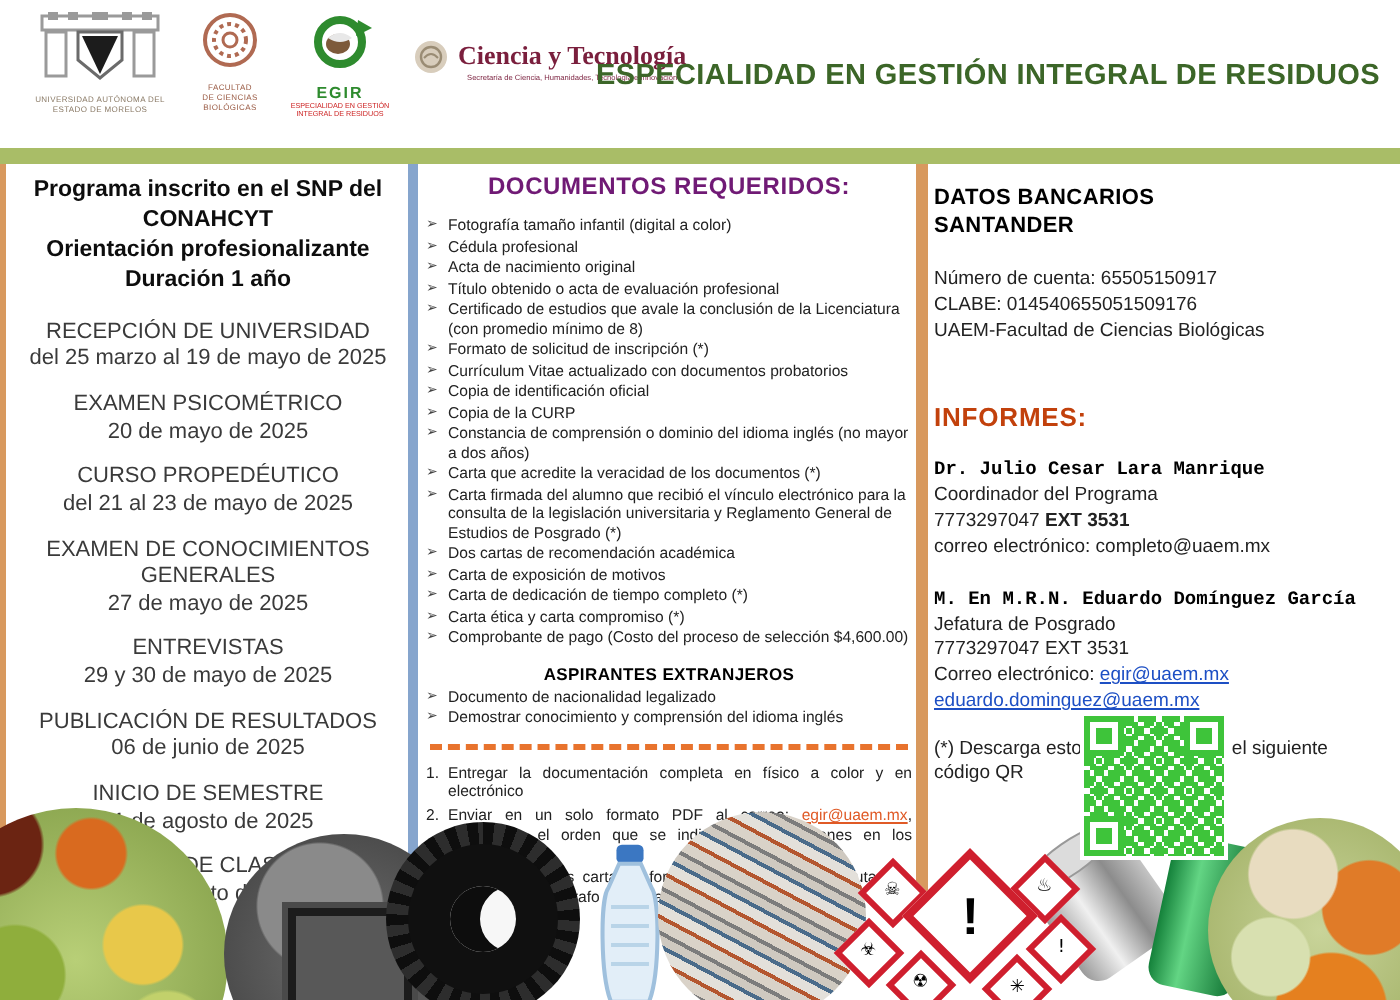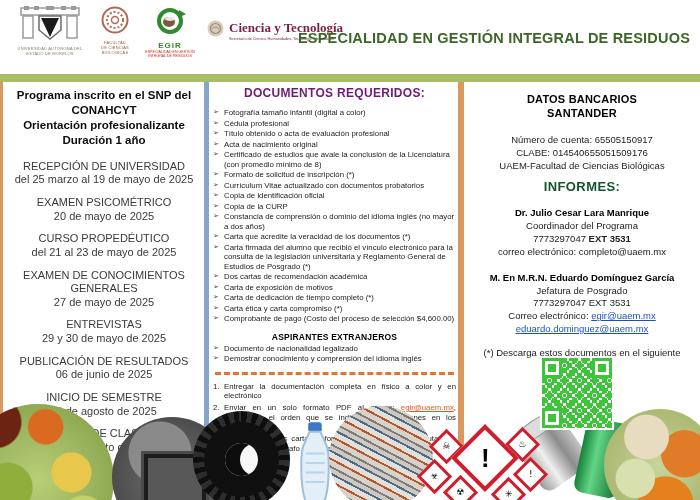--- a/index.html
+++ b/index.html
@@ -7,21 +7,21 @@
         font-family:"Liberation Sans","DejaVu Sans",sans-serif;color:#111;}
 
   
   .logos{position:absolute;left:14px;top:6px;display:flex;align-items:flex-start;gap:11px;z-index:2;}
   .logo{text-align:center;}
   .logo-cap{font-size:4px;line-height:1.25;color:#8a7a66;margin-top:2px;letter-spacing:.2px;}
   .fcb-cap{color:#9a5b44;}
   .egir-label{font-size:8px;font-weight:700;color:#2e8b2e;letter-spacing:1px;margin-top:1px;}
   .egir-cap{font-size:3.6px;color:#cc2222;line-height:1.2;}
   .cyt{display:flex;align-items:flex-start;gap:5px;margin-top:14px;}
-  .cyt-text{text-align:left;color:#7a1f3d;}
+  .cyt-text{text-align:center;color:#7a1f3d;}
   .cyt-label{font-family:"Liberation Serif","DejaVu Serif",serif;font-weight:700;font-size:13px;}
   .cyt-cap{font-size:3.8px;margin-top:1px;color:#7a1f3d;}
   .titleblock{position:absolute;left:292px;top:9px;width:404px;text-align:center;color:#3c6628;z-index:2;}
   .title{font-size:28px;font-weight:800;letter-spacing:.5px;}
   .subtitle{font-size:14.5px;font-weight:700;margin-top:21px;letter-spacing:.2px;}
 
   
   .olive-bar{position:absolute;left:0;top:74px;width:700px;height:8px;background:#a9bd67;z-index:1;}
   .edge-left{position:absolute;left:0;top:82px;width:3px;height:418px;background:#d8995e;z-index:1;}
   .div-blue{position:absolute;left:204px;top:82px;width:5px;height:376px;background:#86a5cd;z-index:1;}
@@ -42,26 +42,26 @@
   .doclist li::before{content:"➢";position:absolute;left:0;top:0;font-size:7px;color:#444;
                       font-family:"DejaVu Sans",sans-serif;}
   .foreign-title{font-weight:800;font-size:8.5px;margin-top:8px;color:#000;letter-spacing:.2px;text-align:center;}
   .dash-sep{border:none;border-top:3px dashed #e8732d;margin:8px 2px 7px;}
   .instr{display:flex;font-size:7.8px;line-height:1.25;color:#222;margin-bottom:2px;text-align:justify;}
   .instr .num{flex:0 0 11px;}
   .link-orange{color:#e05a26;text-decoration:underline;cursor:pointer;}
   .link-blue{color:#1d4fc4;text-decoration:underline;cursor:pointer;}
 
   
-  .right-col{position:absolute;left:467px;top:92px;width:230px;text-align:center;z-index:2;}
+  .right-col{position:absolute;left:467px;top:92px;width:230px;z-index:2;}
   .bank-title{font-weight:800;font-size:11px;line-height:1.3;color:#000;letter-spacing:.2px;}
   .bank-lines{margin-top:12px;font-size:9.5px;line-height:1.4;color:#222;}
-  .informes{margin-top:7px;font-weight:800;font-size:13px;letter-spacing:.4px;color:#14532d;}
+  .informes{margin-top:29px;font-weight:800;font-size:13px;letter-spacing:.4px;color:#c2410c;}
   .contact{margin-top:13px;font-size:9.5px;line-height:1.35;color:#222;}
-  .contact .name{font-weight:700;color:#000;}
+  .contact .name{font-weight:700;color:#000;font-family:Liberation Mono, monospace;}
   .qr-note{margin-top:11px;font-size:9.5px;line-height:1.3;color:#222;}
 
   
   .qr{position:absolute;left:540px;top:356px;width:74px;height:74px;background:#fff;z-index:5;}
   .qr-pattern{position:absolute;inset:2px;
     background-image:
       repeating-conic-gradient(#3ec43a 0% 25%, rgba(0,0,0,0) 0% 50%),
       repeating-conic-gradient(rgba(0,0,0,0) 0% 25%, #3ec43a 0% 50%);
     background-size:6px 6px,10px 10px;}
   .qr-finder{position:absolute;width:14px;height:14px;border:3px solid #3ec43a;background:#fff;}
@@ -231,22 +231,22 @@
         <div class="s-date">18 de agosto de 2025</div>
       </div>
     </div>
   </aside>
 
   <section class="mid-col">
     <div class="doc-title">DOCUMENTOS REQUERIDOS:</div>
     <ul class="doclist">
       <li>Fotografía tamaño infantil (digital a color)</li>
       <li>Cédula profesional</li>
+      <li>Acta de nacimiento original</li>
       <li>Título obtenido o acta de evaluación profesional</li>
-      <li>Acta de nacimiento original</li>
       <li>Certificado de estudios que avale la conclusión de la Licenciatura (con promedio mínimo de 8)</li>
       <li>Formato de solicitud de inscripción (*)</li>
       <li>Currículum Vitae actualizado con documentos probatorios</li>
       <li>Copia de identificación oficial</li>
       <li>Copia de la CURP</li>
       <li>Constancia de comprensión o dominio del idioma inglés (no mayor a dos años)</li>
       <li>Carta que acredite la veracidad de los documentos (*)</li>
       <li>Carta firmada del alumno que recibió el vínculo electrónico para la consulta de la legislación universitaria y Reglamento General de Estudios de Posgrado (*)</li>
       <li>Dos cartas de recomendación académica</li>
       <li>Carta de exposición de motivos</li>

